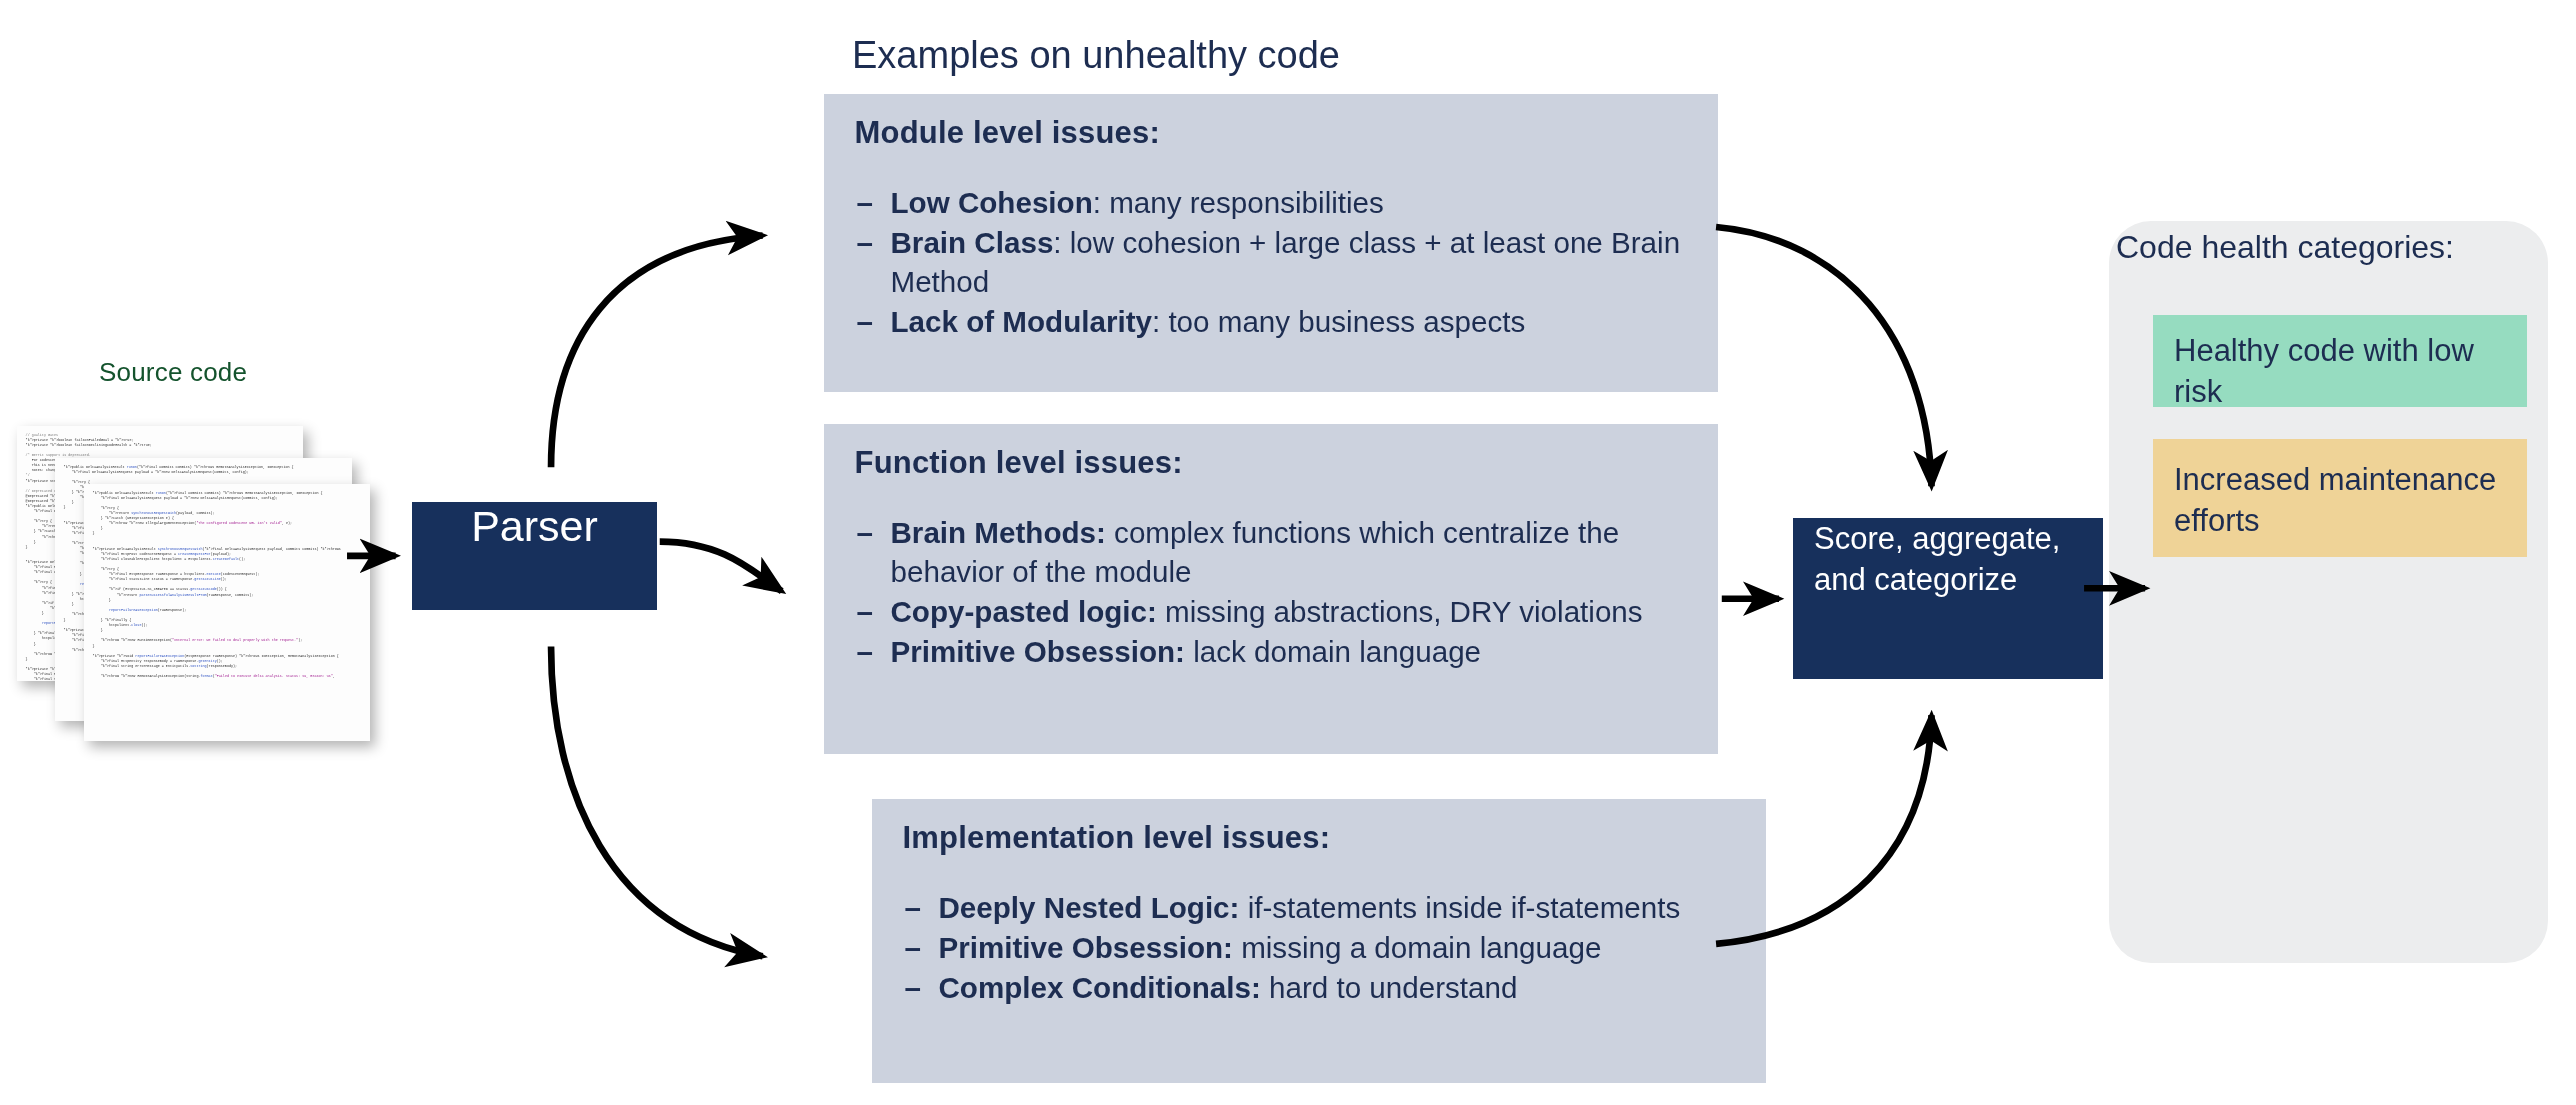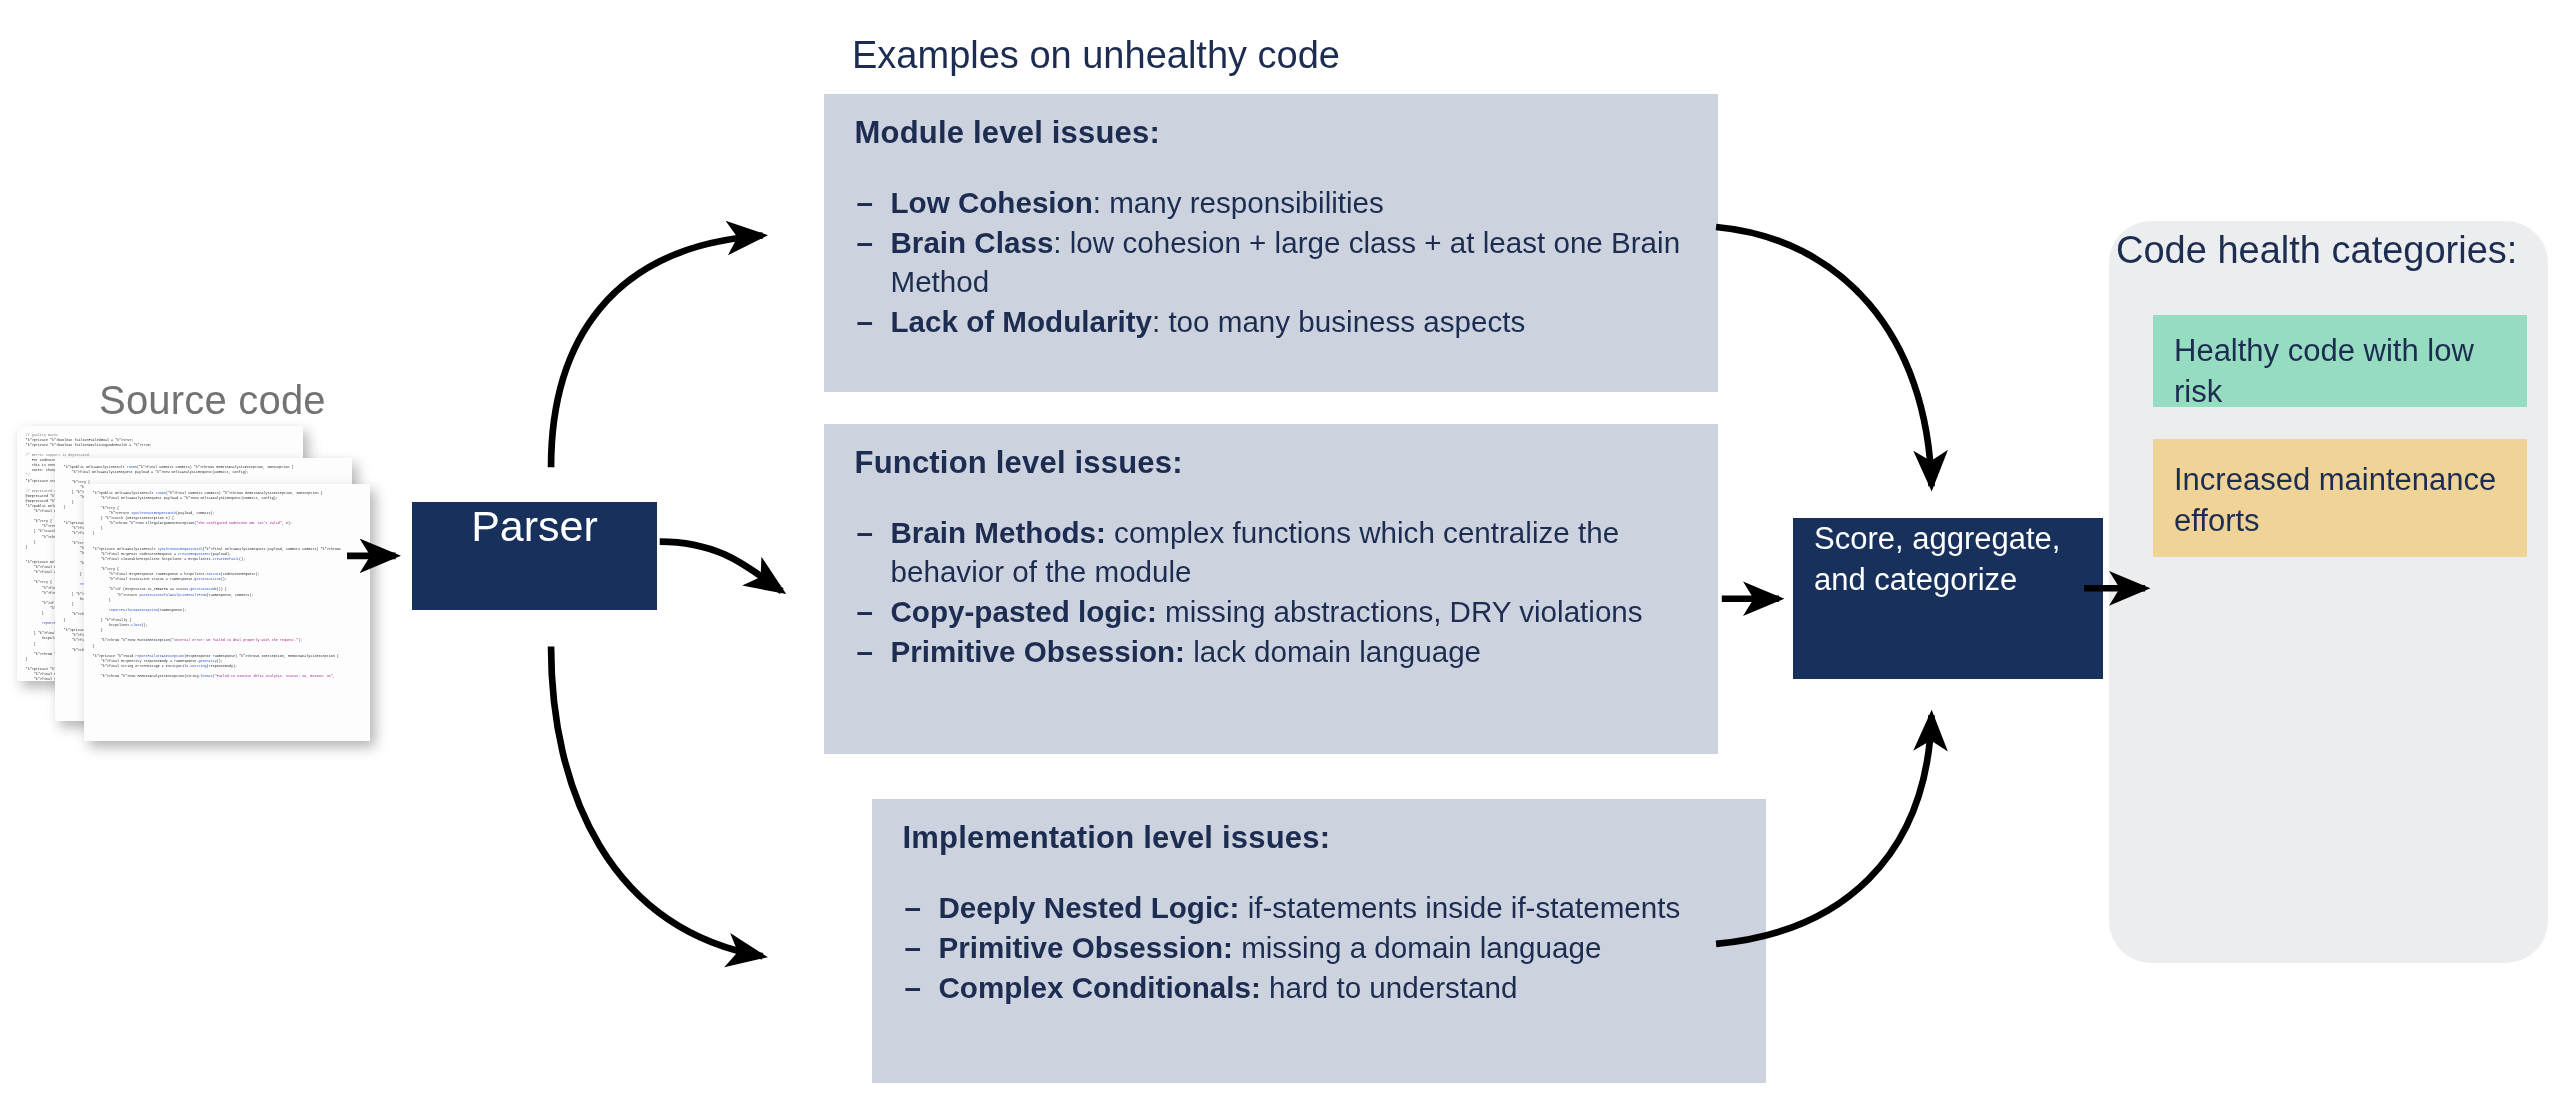--- a/index.html
+++ b/index.html
@@ -16,25 +16,24 @@
     width: 2576px;
     height: 1106px;
     background: #ffffff;
     overflow: hidden;
   }
   .abs { position: absolute; }
 
   
   #source-label {
     left: 99px; top: 357px;
-    font-size: 40px;
-    color: #737373;
+    font-size: 26px;
+    color: #14532d;
     letter-spacing: 0.2px;
     white-space: nowrap;
-    margin-top: 21px;
   }
   .code-sheet {
     position: absolute;
     background: #fdfdfd;
     box-shadow: 4.8px 5.7px 12.4px rgba(0,0,0,.30);
     overflow: hidden;
     padding: 6.7px 5.7px 0 8.6px;
     box-sizing: border-box;
   }
   #code-sheet-3 { left: 17px;  top: 426px; width: 286px; height: 255px; }
@@ -117,21 +116,21 @@
 
   
   #health-panel {
     left: 2109px; top: 221px;
     width: 439px; height: 742px;
     background: #ecedee;
     border-radius: 42px;
   }
   #health-title {
     left: 2116px; top: 229px;
-    font-size: 38px;
+    font-size: 32px;
     color: #1d2d51;
     white-space: nowrap;
   }
   .health-chip {
     left: 2153px;
     width: 374px;
     box-sizing: border-box;
     padding: 15.3px 19px 0 21px;
     color: #1d2d51;
     font-size: 31px;

